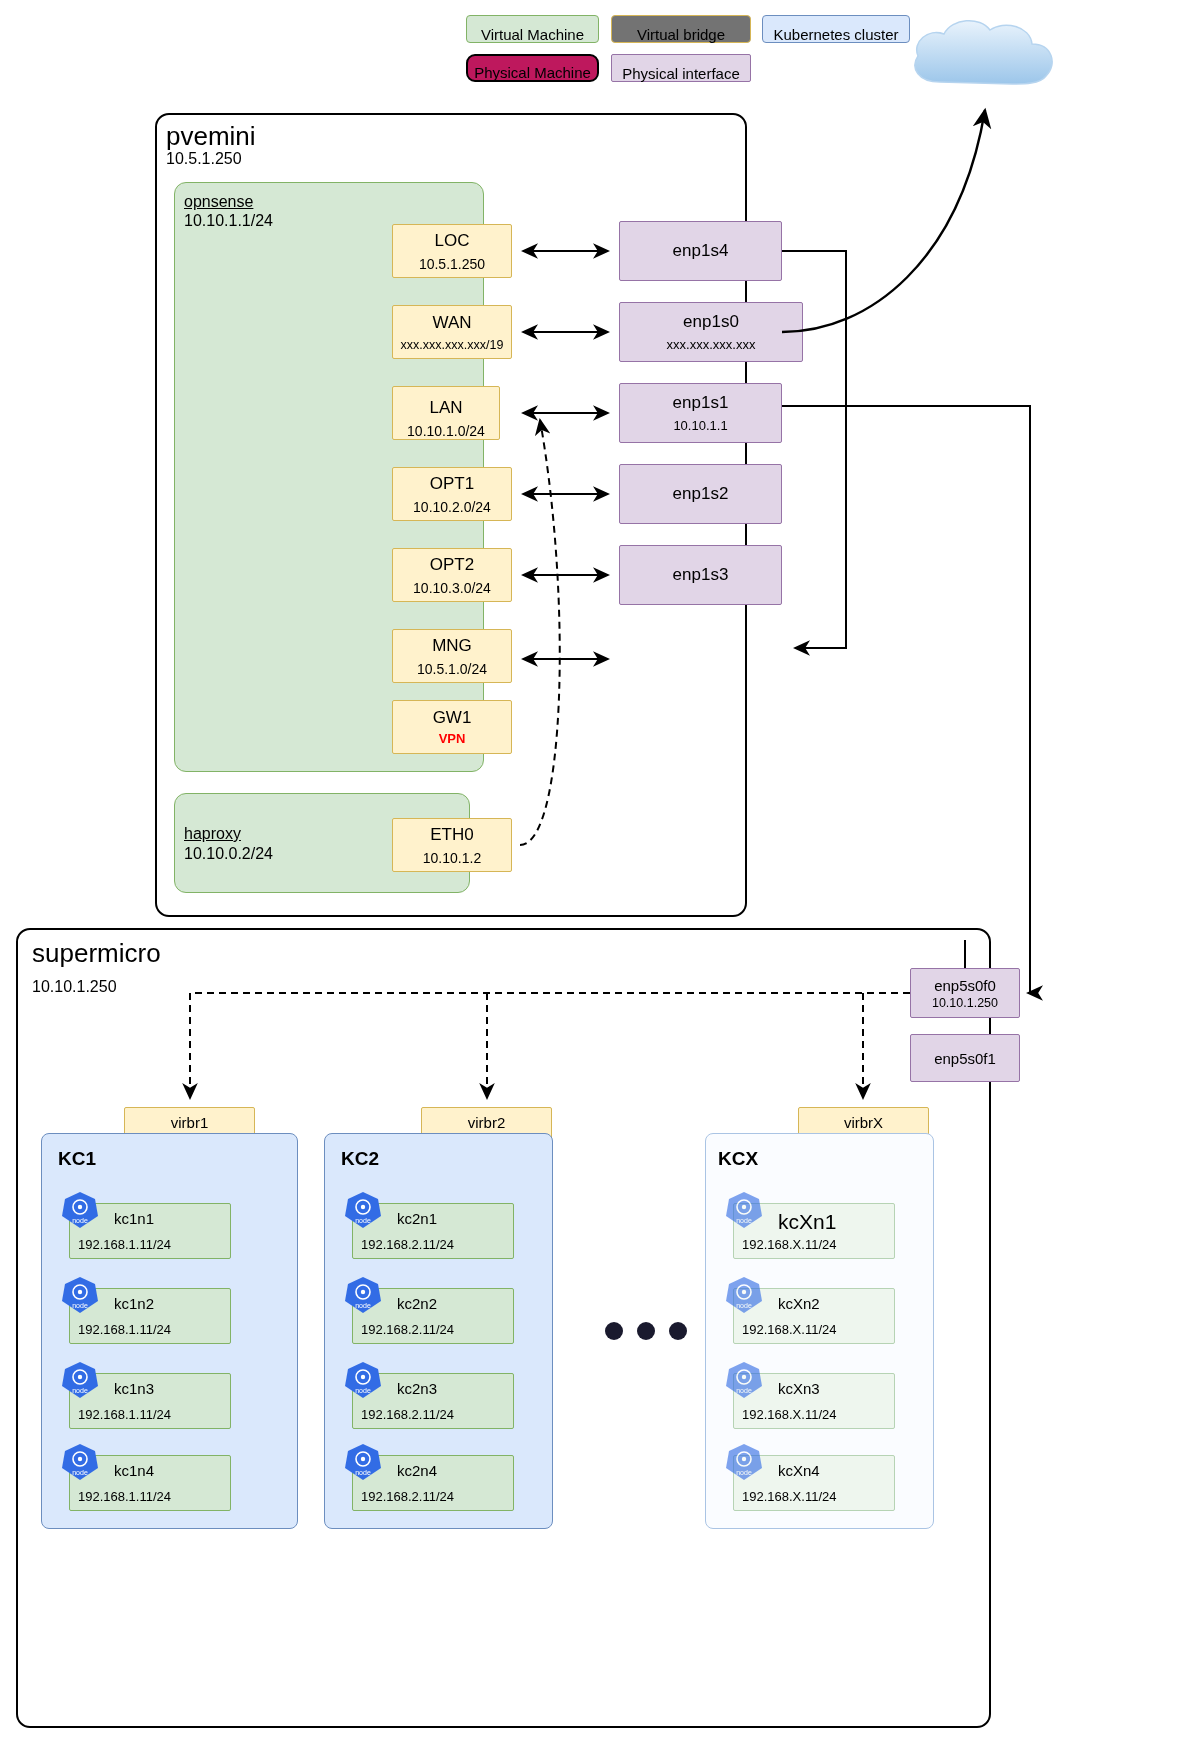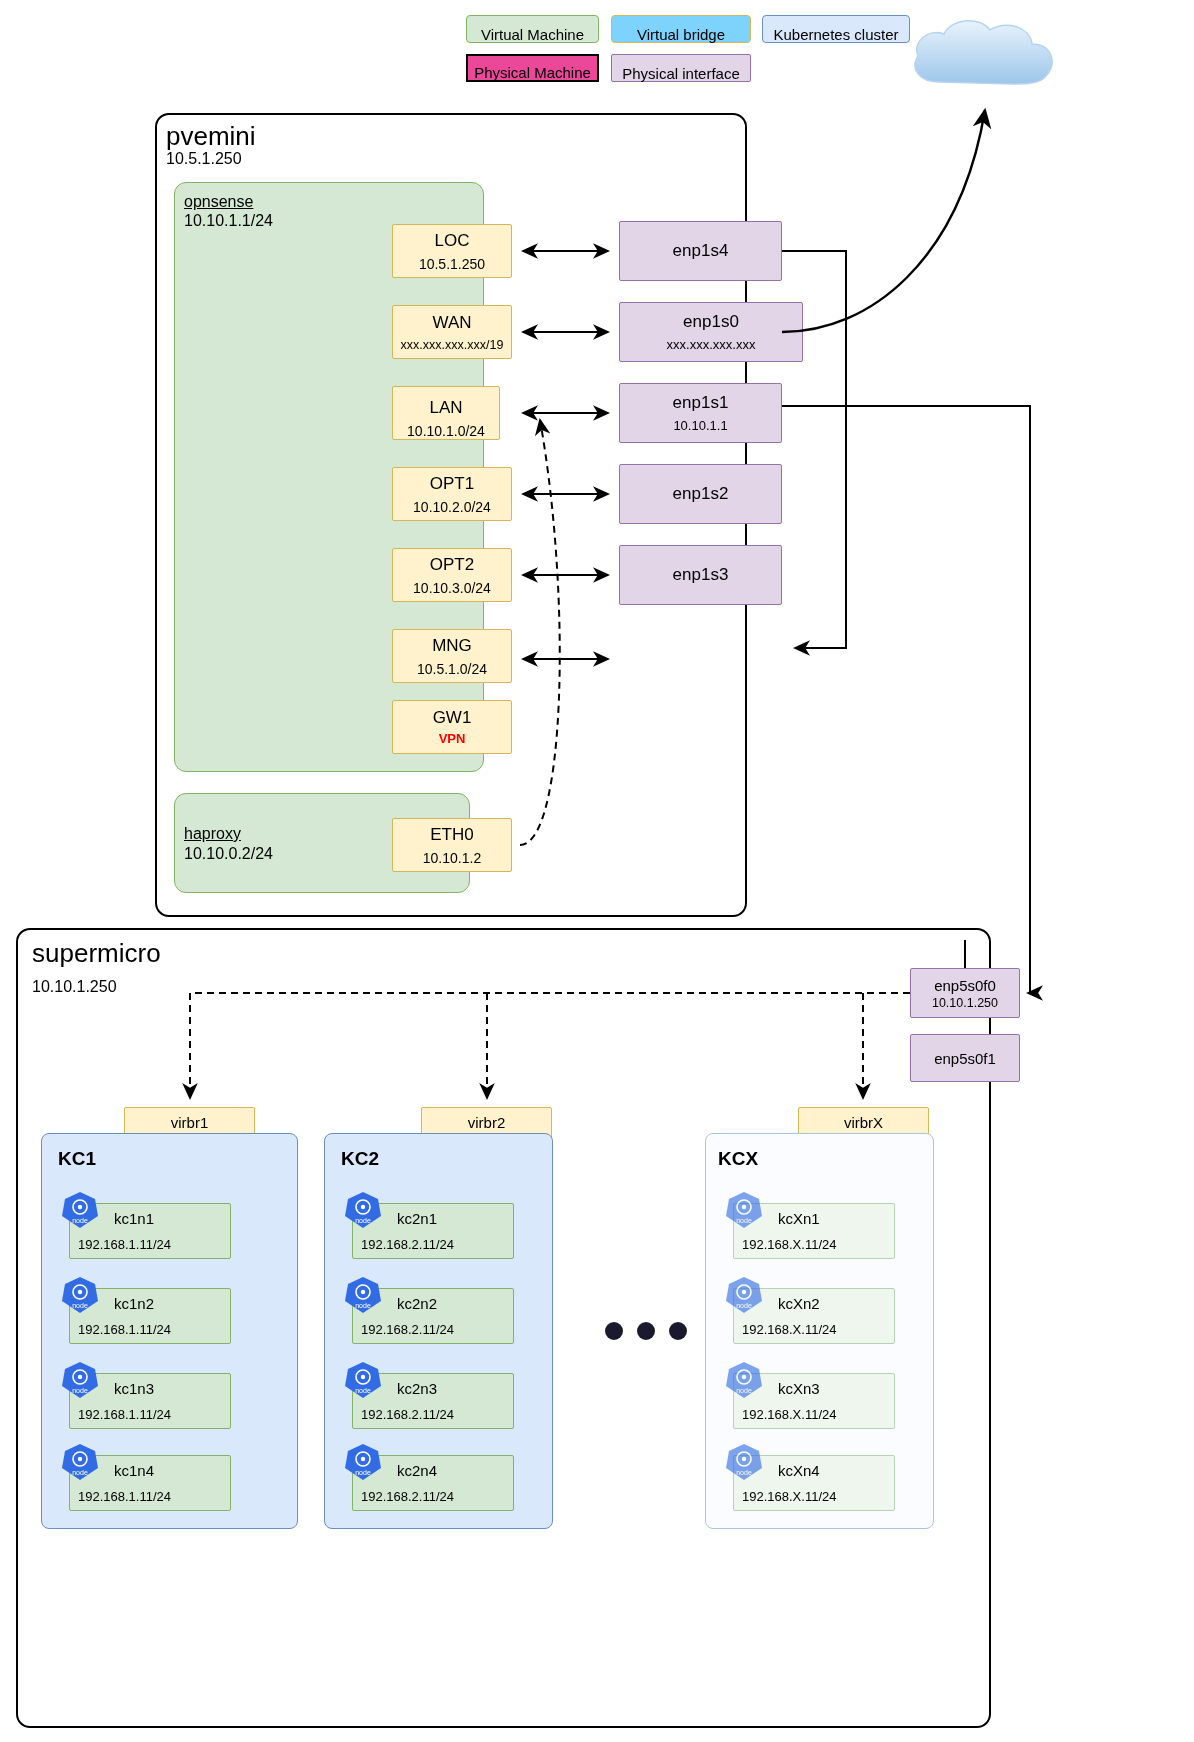--- a/index.html
+++ b/index.html
@@ -13,23 +13,23 @@
 
   .abs { position:absolute; }
 
   
   .legend-box {
     position:absolute; height:28px; border-radius:4px;
     display:flex; align-items:flex-end; justify-content:center;
     font-size:15px; line-height:1; white-space:nowrap;
   }
   .lg-vm   { background:#d5e8d4; border:1.5px solid #82b366; }
-  .lg-vbr  { background:#7dd3fc; border:1.5px solid #d6b656; }
+  .lg-vbr  { background:#737373; border:1.5px solid #d6b656; }
   .lg-kc   { background:#dae8fc; border:1.5px solid #6c8ebf; }
-  .lg-pm   { background:#ec4899; border:2px solid #000000; border-radius:0; }
+  .lg-pm   { background:#be185d; border:2px solid #000000; border-radius:9px; }
   .lg-pif  { background:#e1d5e7; border:1.5px solid #9673a6; border-radius:2px; }
 
   
   .pm-box {
     position:absolute; background:#ffffff;
     border:2px solid #000; border-radius:14px;
   }
   .vm-box {
     position:absolute; background:#d5e8d4;
     border:1.5px solid #82b366; border-radius:12px;
@@ -316,21 +316,21 @@
   <div class="dots" style="left:605px; top:1322px;">
     <i></i>
       <i></i>
       <i></i>
   </div>
 
   <div class="kc-box faded" style="left:705px; top:1133px; width:229px; height:396px;"></div>
   <div class="kc-label" style="left:718px; top:1148px;">KCX</div>
 
   <div class="node-box faded" style="left:733px; top:1203px; width:162px; height:56px;">
-    <div style="position:absolute;left:44px;top:6px;font-size:15px;text-align:center;">kcXn1</div>
+    <div style="position:absolute;left:44px;top:6px;font-size:21px;text-align:center;">kcXn1</div>
     <div style="position:absolute;left:8px;top:33px;font-size:13px;">192.168.X.11/24</div>
   </div>
   <div class="k8s" style="left:724px; top:1190px; opacity:.62;">
     <svg viewBox="0 0 40 40" width="40" height="40">
         <polygon points="20,2 35,9 38,26 20,38 2,26 5,9" fill="#326ce5"></polygon>
         <circle cx="20" cy="17" r="7" fill="none" stroke="#fff" stroke-width="1.6"></circle>
         <circle cx="20" cy="17" r="2.2" fill="#fff"></circle>
         <text x="20" y="33" font-size="7" fill="#fff" text-anchor="middle" font-family="Liberation Sans, sans-serif">node</text>
       </svg>
   </div>

